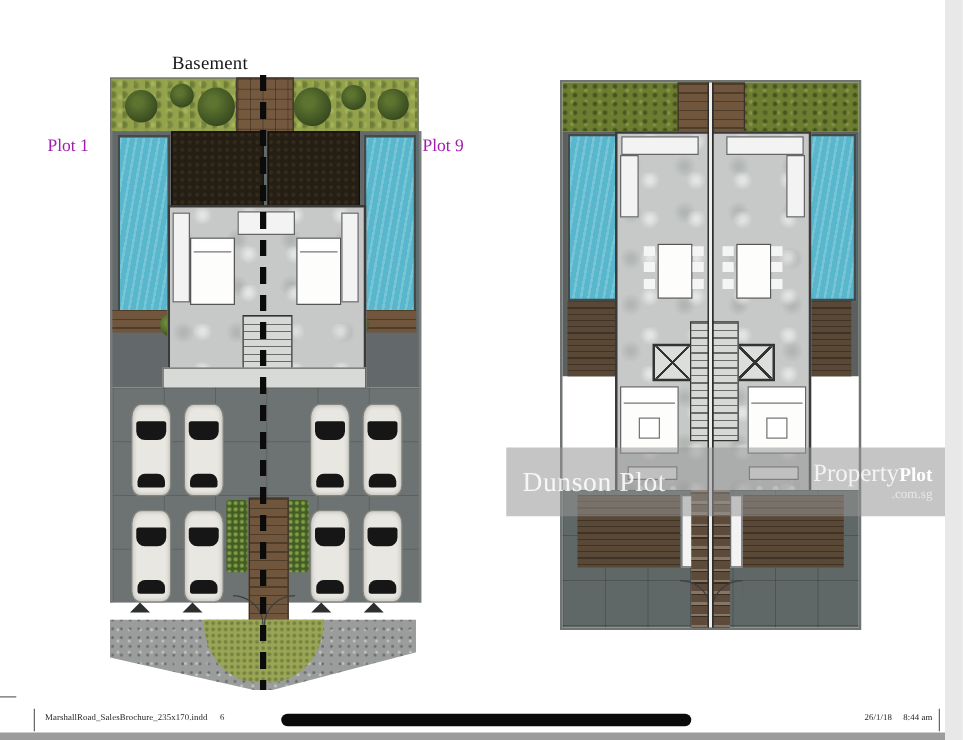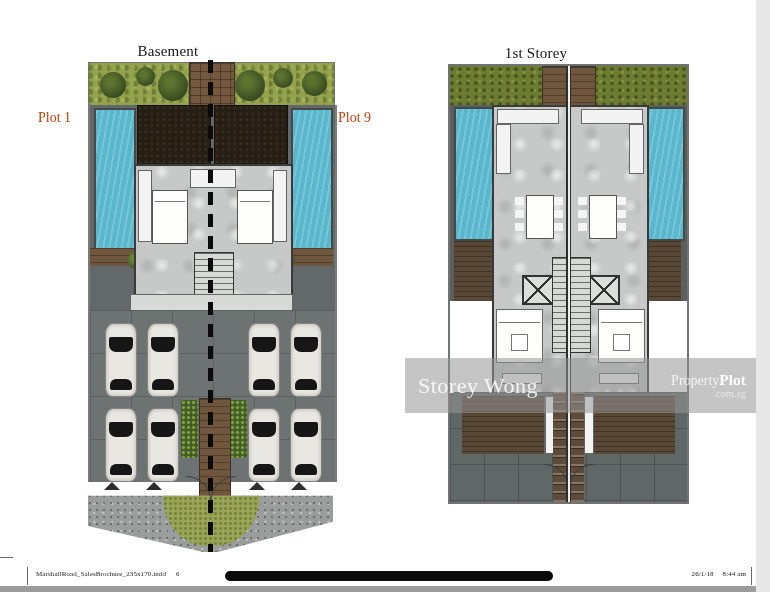--- a/index.html
+++ b/index.html
@@ -2,21 +2,21 @@
 <html><head>
 <meta charset="utf-8">
 <style>
   html,body{margin:0;padding:0;background:#e8e8e8;}
   #page{position:relative;width:756px;height:592px;background:#ffffff;overflow:hidden;
         font-family:Liberation Serif, serif;}
   .abs{position:absolute;}
 
   
   .plan-title{font-size:15px;color:#161616;text-align:center;letter-spacing:.2px;}
-  .plot-label{font-size:14px;color:#c2410c;}
+  .plot-label{font-size:14px;color:#a21caf;}
 
   
   .plan{position:absolute;}
   .grass{background:#94a24c;
     background-image:radial-gradient(circle at 12% 60%, rgba(40,60,20,.35) 2px, transparent 4px),
                      radial-gradient(circle at 55% 35%, rgba(190,205,110,.45) 1px, transparent 3px);
     background-size:9px 8px,13px 11px;}
   .hedge{background:#6d7c31;
     background-image:radial-gradient(circle at 25% 45%, rgba(15,35,5,.45) 1.2px, transparent 2.4px),
                      radial-gradient(circle at 70% 70%, rgba(190,210,110,.3) 1px, transparent 2px);
@@ -104,21 +104,21 @@
                      linear-gradient(to bottom, rgba(30,34,33,.28) 1px, transparent 1px);
     background-size:34px 36px;}
   #storey-wall{background:linear-gradient(90deg,#2e2e2e 0 1.5px,#eceeec 1.5px 3.5px,#2e2e2e 3.5px 5px);}
   .walkway{background:#5d4a38;
     background-image:repeating-linear-gradient(to bottom, rgba(235,235,225,.28) 0 2px, rgba(15,8,4,.45) 2px 3px, transparent 3px 9px);}
 
   
   #watermark{background:rgba(150,150,150,.55);display:flex;align-items:center;z-index:60;}
   #wm-name{font-size:22px;color:rgba(255,255,255,.85);padding-left:13px;letter-spacing:.5px;flex:1;}
   #wm-brand{text-align:right;padding-right:24px;line-height:1.05;}
-  #wm-brand .b1{font-size:14px;color:rgba(255,255,255,.8);}
+  #wm-brand .b1{font-size:20px;color:rgba(255,255,255,.8);}
   #wm-brand .b2{font-size:15.5px;color:#ffffff;font-weight:bold;}
   #wm-brand .b3{font-size:10.5px;color:rgba(255,255,255,.6);display:block;}
 
   
   .crop{background:#6a6a6a;}
   .fine{font-size:7px;color:#222;letter-spacing:.1px;white-space:nowrap;}
   #footer-bar{background:#0a0a0a;border-radius:5px;}
   #bottom-strip{background:#9c9c9c;}
 </style>
 </head>
@@ -183,21 +183,20 @@
     </div>
     <div class="abs chev" style="left:16px;top:420px;"></div>
     <div class="abs chev" style="left:58px;top:420px;"></div>
     <div class="abs chev" style="left:161px;top:420px;"></div>
     <div class="abs chev" style="left:203px;top:420px;"></div>
     <div class="abs gate" style="left:98px;top:414px;width:50px;height:23px;"></div>
 
     <div class="abs" id="basement-dashline" style="left:120px;top:-2px;height:492px;z-index:20;"></div>
   </div>
 
-  <div class="abs plan-title" style="left:476px;top:45px;width:120px;">1st Storey</div>
 
   <div class="plan" id="storey" style="left:448px;top:64px;width:237px;height:436px;">
 
     <div class="abs hedge" style="left:0;top:0;width:237px;height:39px;"></div>
 
     <div class="abs wood" style="left:92px;top:0;width:52px;height:58px;border:1px solid #3c3029;"></div>
 
     <div class="abs" id="storey-mid" style="left:0;top:39px;width:237px;height:196px;">
       <div class="abs pool" style="left:4px;top:2px;width:38px;height:130px;"></div>
       <div class="abs pool" style="left:193px;top:2px;width:38px;height:130px;"></div>
@@ -237,21 +236,21 @@
     <div class="abs wood-dk" style="left:143px;top:330px;width:82px;height:58px;"></div>
     <div class="abs whitebox" style="left:95px;top:330px;width:8px;height:56px;"></div>
     <div class="abs whitebox" style="left:134px;top:330px;width:8px;height:56px;"></div>
     <div class="abs walkway" style="left:103px;top:326px;width:31px;height:110px;"></div>
     <div class="abs gate" style="left:94px;top:398px;width:50px;height:23px;"></div>
 
     <div class="abs" id="storey-wall" style="left:116px;top:0;width:5px;height:436px;z-index:20;"></div>
   </div>
 
   <div class="abs" id="watermark" style="left:405px;top:358px;width:365px;height:55px;">
-    <div id="wm-name">Storey Wong</div>
+    <div id="wm-name">Dunson Plot</div>
     <div id="wm-brand">
       <span class="b1">Property</span><span class="b2">Plot</span>
       <span class="b3">.com.sg</span>
     </div>
   </div>
 
   <div class="abs crop" style="left:0;top:557px;width:13px;height:1px;"></div>
   <div class="abs crop" style="left:757px;top:558px;width:13px;height:1px;"></div>
   <div class="abs crop" style="left:27px;top:567px;width:1px;height:18px;"></div>
   <div class="abs crop" style="left:751px;top:567px;width:1px;height:18px;"></div>

